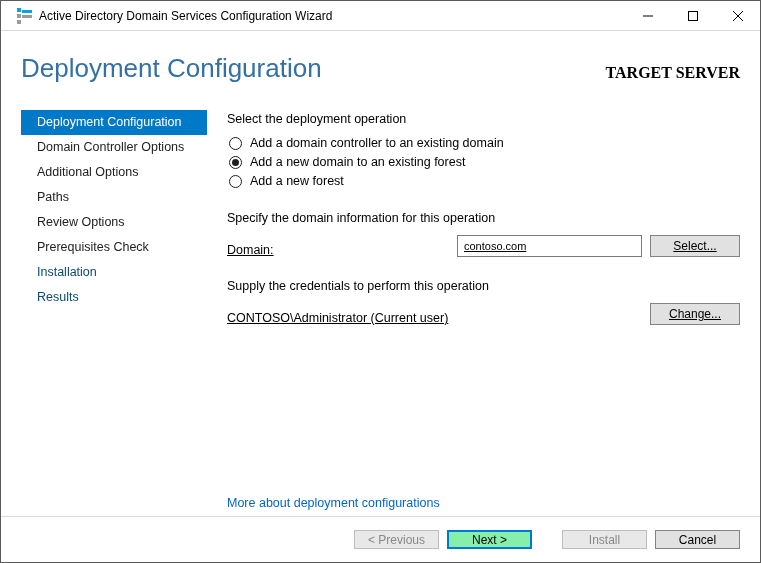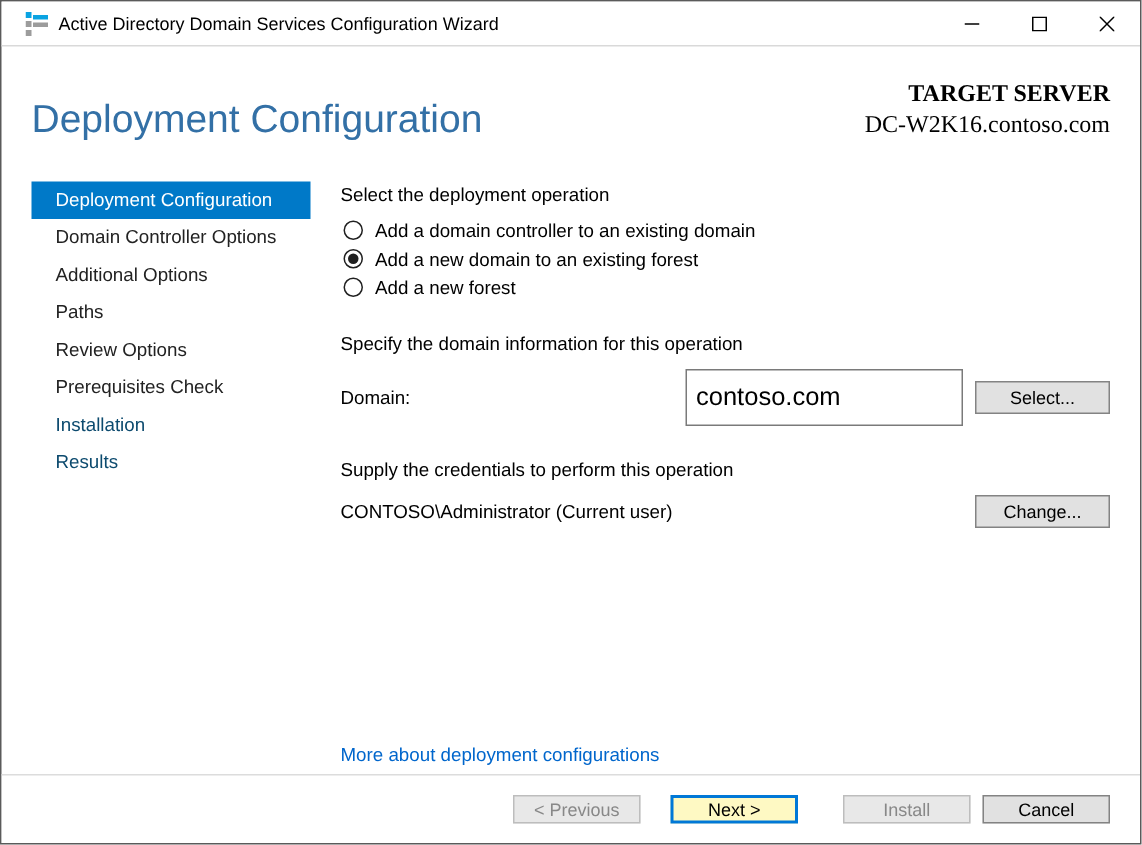--- a/index.html
+++ b/index.html
@@ -97,49 +97,50 @@
     font-size: 12.5px;
     color: #000;
     display: flex;
     flex-direction: column;
   }
   .section-label {
     margin-bottom: 10px;
   }
   .radio-row {
     display: flex;
-    align-items: flex-start;
+    align-items: flex-end;
     gap: 8px;
     margin-bottom: 5px;
     padding-left: 2px;
   }
   .radio {
     width: 13px; height: 13px;
     border: 1px solid #202020;
     border-radius: 50%;
     display: inline-flex; align-items:center; justify-content:center;
     background: #fff;
   }
   .radio .dot {
     width: 7px; height: 7px; border-radius: 50%;
     background: #202020;
   }
   .spacer { height: 18px; }
   .form-row {
     display: flex;
-    align-items: center;
+    align-items: flex-end;
     margin-bottom: 4px;
+    text-decoration: underline;
   }
   .form-label { width: 230px; }
   .textbox {
     width: 185px;
-    height: 38px;
+    height: 22px;
     border: 1px solid #7a7a7a;
     padding: 2px 6px;
-    font-size: 17px;
+    font-size: 11px;
     font-family: inherit;
     background: #fff;
   }
   .btn {
     height: 22px;
     font-size: 12px;
     font-family: inherit;
     border: 1px solid #838383;
     background: #e1e1e1;
     padding: 0 6px;
@@ -168,22 +169,21 @@
     width: 85px;
     height: 19px;
   }
   .footer .btn.disabled {
     color: #888;
     border-color: #bdbdbd;
     background: #e8e8e8;
   }
   .footer .btn.primary {
     border: 2px solid #0078d7;
-    background: #fef9c3;
-    margin-left: 12px;
+    background: #86efac;
   }
 </style>
 </head>
 <body>
 
 <div class="titlebar">
   <span class="icon">
     <svg width="16" height="16" viewBox="0 0 16 16">
       <rect x="0" y="0" width="4" height="4" fill="#0aa3e2"></rect>
       <rect x="5" y="2" width="10" height="3" fill="#0aa3e2"></rect>
@@ -210,21 +210,20 @@
           <line x1="10" y1="0" x2="0" y2="10"></line>
         </svg>
     </div>
   </div>
 </div>
 
 <div class="header">
   <div class="htitle">Deployment Configuration</div>
   <div class="target">
     <div class="label">TARGET SERVER</div>
-    <div>DC-W2K16.contoso.com</div>
   </div>
 </div>
 
 <div class="body">
   <div class="sidebar">
     <div class="step selected">Deployment Configuration</div>
     <div class="step">Domain Controller Options</div>
     <div class="step">Additional Options</div>
     <div class="step">Paths</div>
     <div class="step">Review Options</div>

